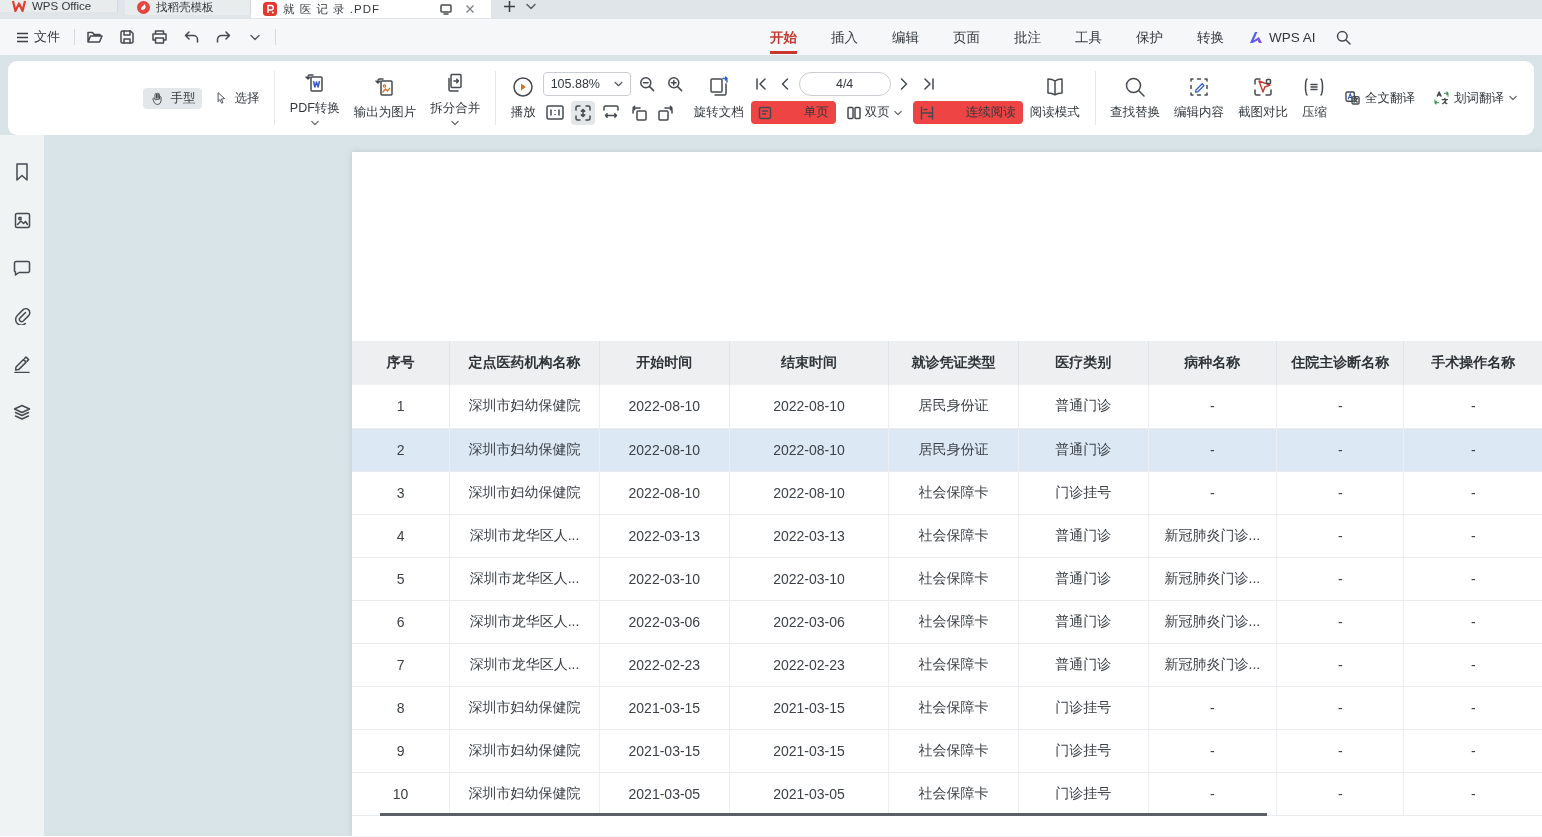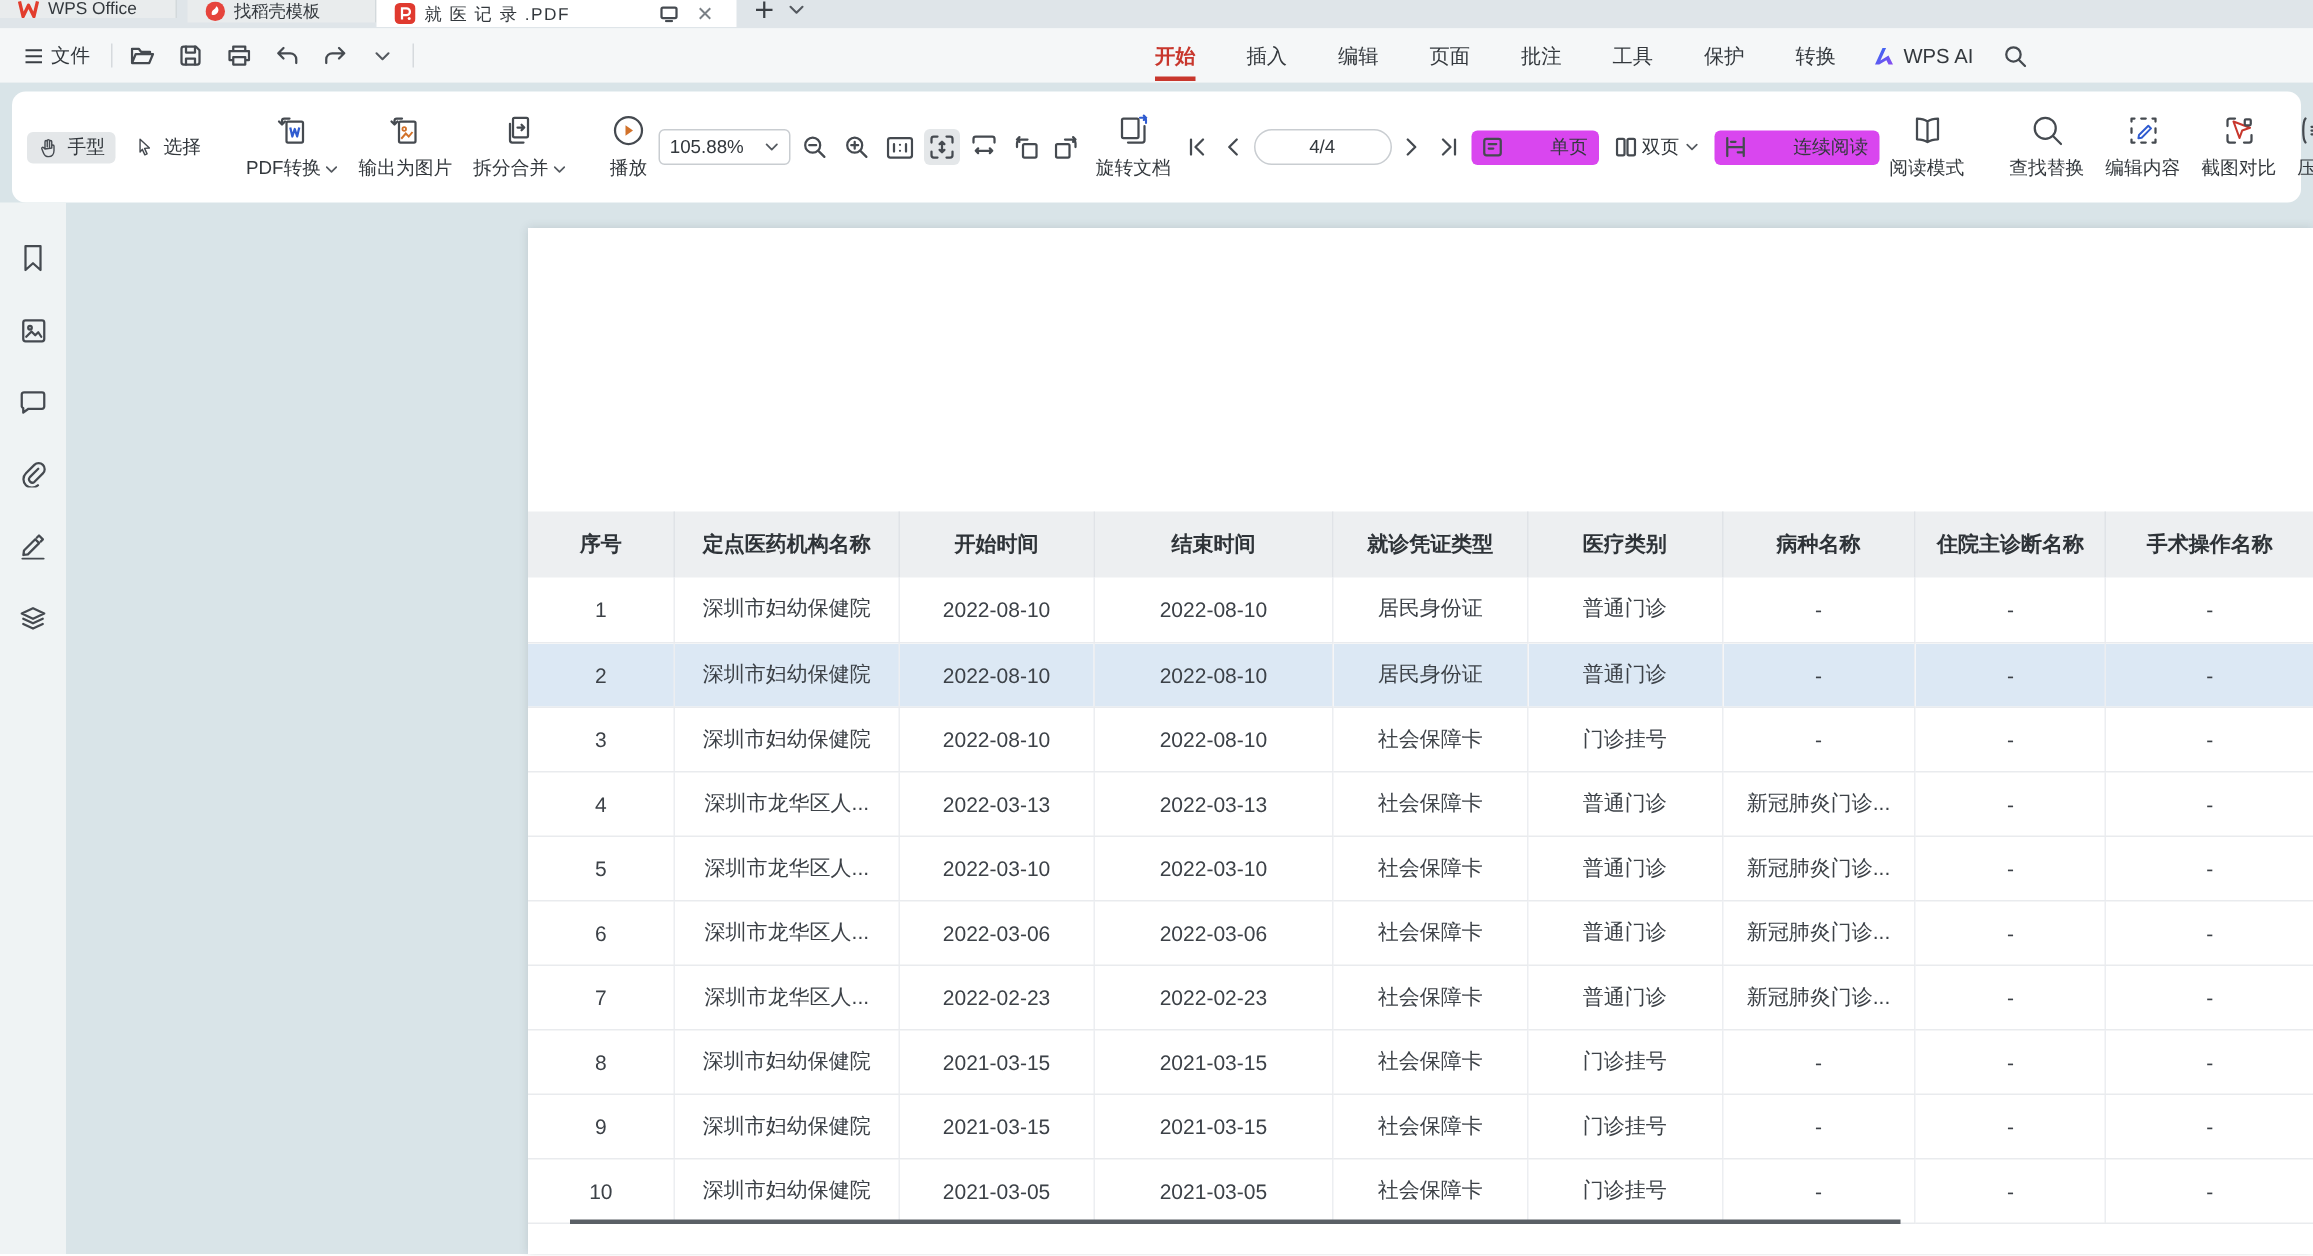--- a/index.html
+++ b/index.html
@@ -40,33 +40,33 @@
   
   .ribbon { position:absolute; left:8px; right:8px; top:6px; height:74px; background:#fff;
             border-radius:9px; display:flex; align-items:center; padding:0 10px; }
   .rdiv { width:1px; height:54px; background:#e6e8ea; margin:0 8px; }
   .spacer { width:360px; }
   .stack2 { display:flex; flex-direction:row; gap:5px; }
   .tool-sm { display:flex; align-items:center; gap:5px; font-size:12.5px; padding:2px 7px; border-radius:4px; cursor:pointer; white-space:nowrap; }
   .tool-sm.sel { background:#e4e7e9; }
   .bigbtn { display:flex; flex-direction:column; align-items:center; gap:5px; font-size:12.5px;
             padding:4px 7px; border-radius:4px; cursor:pointer; white-space:nowrap; }
-  .bigbtn .lbl { display:flex; align-items:center; gap:3px; }
-  .col { display:flex; gap:5px; }
+  .bigbtn .lbl { display:flex; align-items:center; gap:3px;flex-direction:column; }
+  .col { display:flex; flex-direction:column; gap:5px; }
   .row { display:flex; align-items:center; gap:4px; }
   .zoom-select { width:88px; height:24px; border:1px solid #c9cdd1; border-radius:4px; display:flex;
                  align-items:center; justify-content:space-between; padding:0 7px; font-size:12.5px; cursor:pointer; }
   .sqbtn { width:24px; height:24px; display:flex; align-items:center; justify-content:center; border-radius:4px; cursor:pointer; }
   .sqbtn.sel { background:#e4e7e9; }
   .page-input { width:92px; height:24px; border:1px solid #c9cdd1; border-radius:12px; text-align:center;
                 font-size:12.5px; font-family:inherit; color:#33383d; background:#fff; }
   .navbtn { width:20px; height:24px; display:flex; align-items:center; justify-content:center; cursor:pointer; }
   .navbtn.disabled svg { stroke:#c3c7cb; }
   .mode-btn { display:flex; align-items:center; gap:4px; font-size:12.5px; padding:3px 7px; border-radius:4px; cursor:pointer; white-space:nowrap; }
-  .mode-btn.sel { background:#d946ef;gap:32px; }
+  .mode-btn.sel { background:#ef4444;gap:32px; }
   .rot-label { font-size:12.5px; white-space:nowrap; cursor:pointer; }
 
   
   .workspace { position:absolute; top:80px; left:0; right:0; bottom:0; }
   .side-rail { position:absolute; left:0; top:0; bottom:0; width:44px; background:#eff3f4;
                display:flex; flex-direction:column; align-items:center; padding-top:24px; gap:22px; }
   .rail-btn { width:26px; height:26px; display:flex; align-items:center; justify-content:center; cursor:pointer; }
   .doc-area { position:absolute; left:44px; right:0; top:0; bottom:0; }
   .page { position:absolute; left:308px; right:0; top:17px; bottom:0; background:#fff;
           box-shadow:0 0 6px rgba(60,80,90,.18); }

